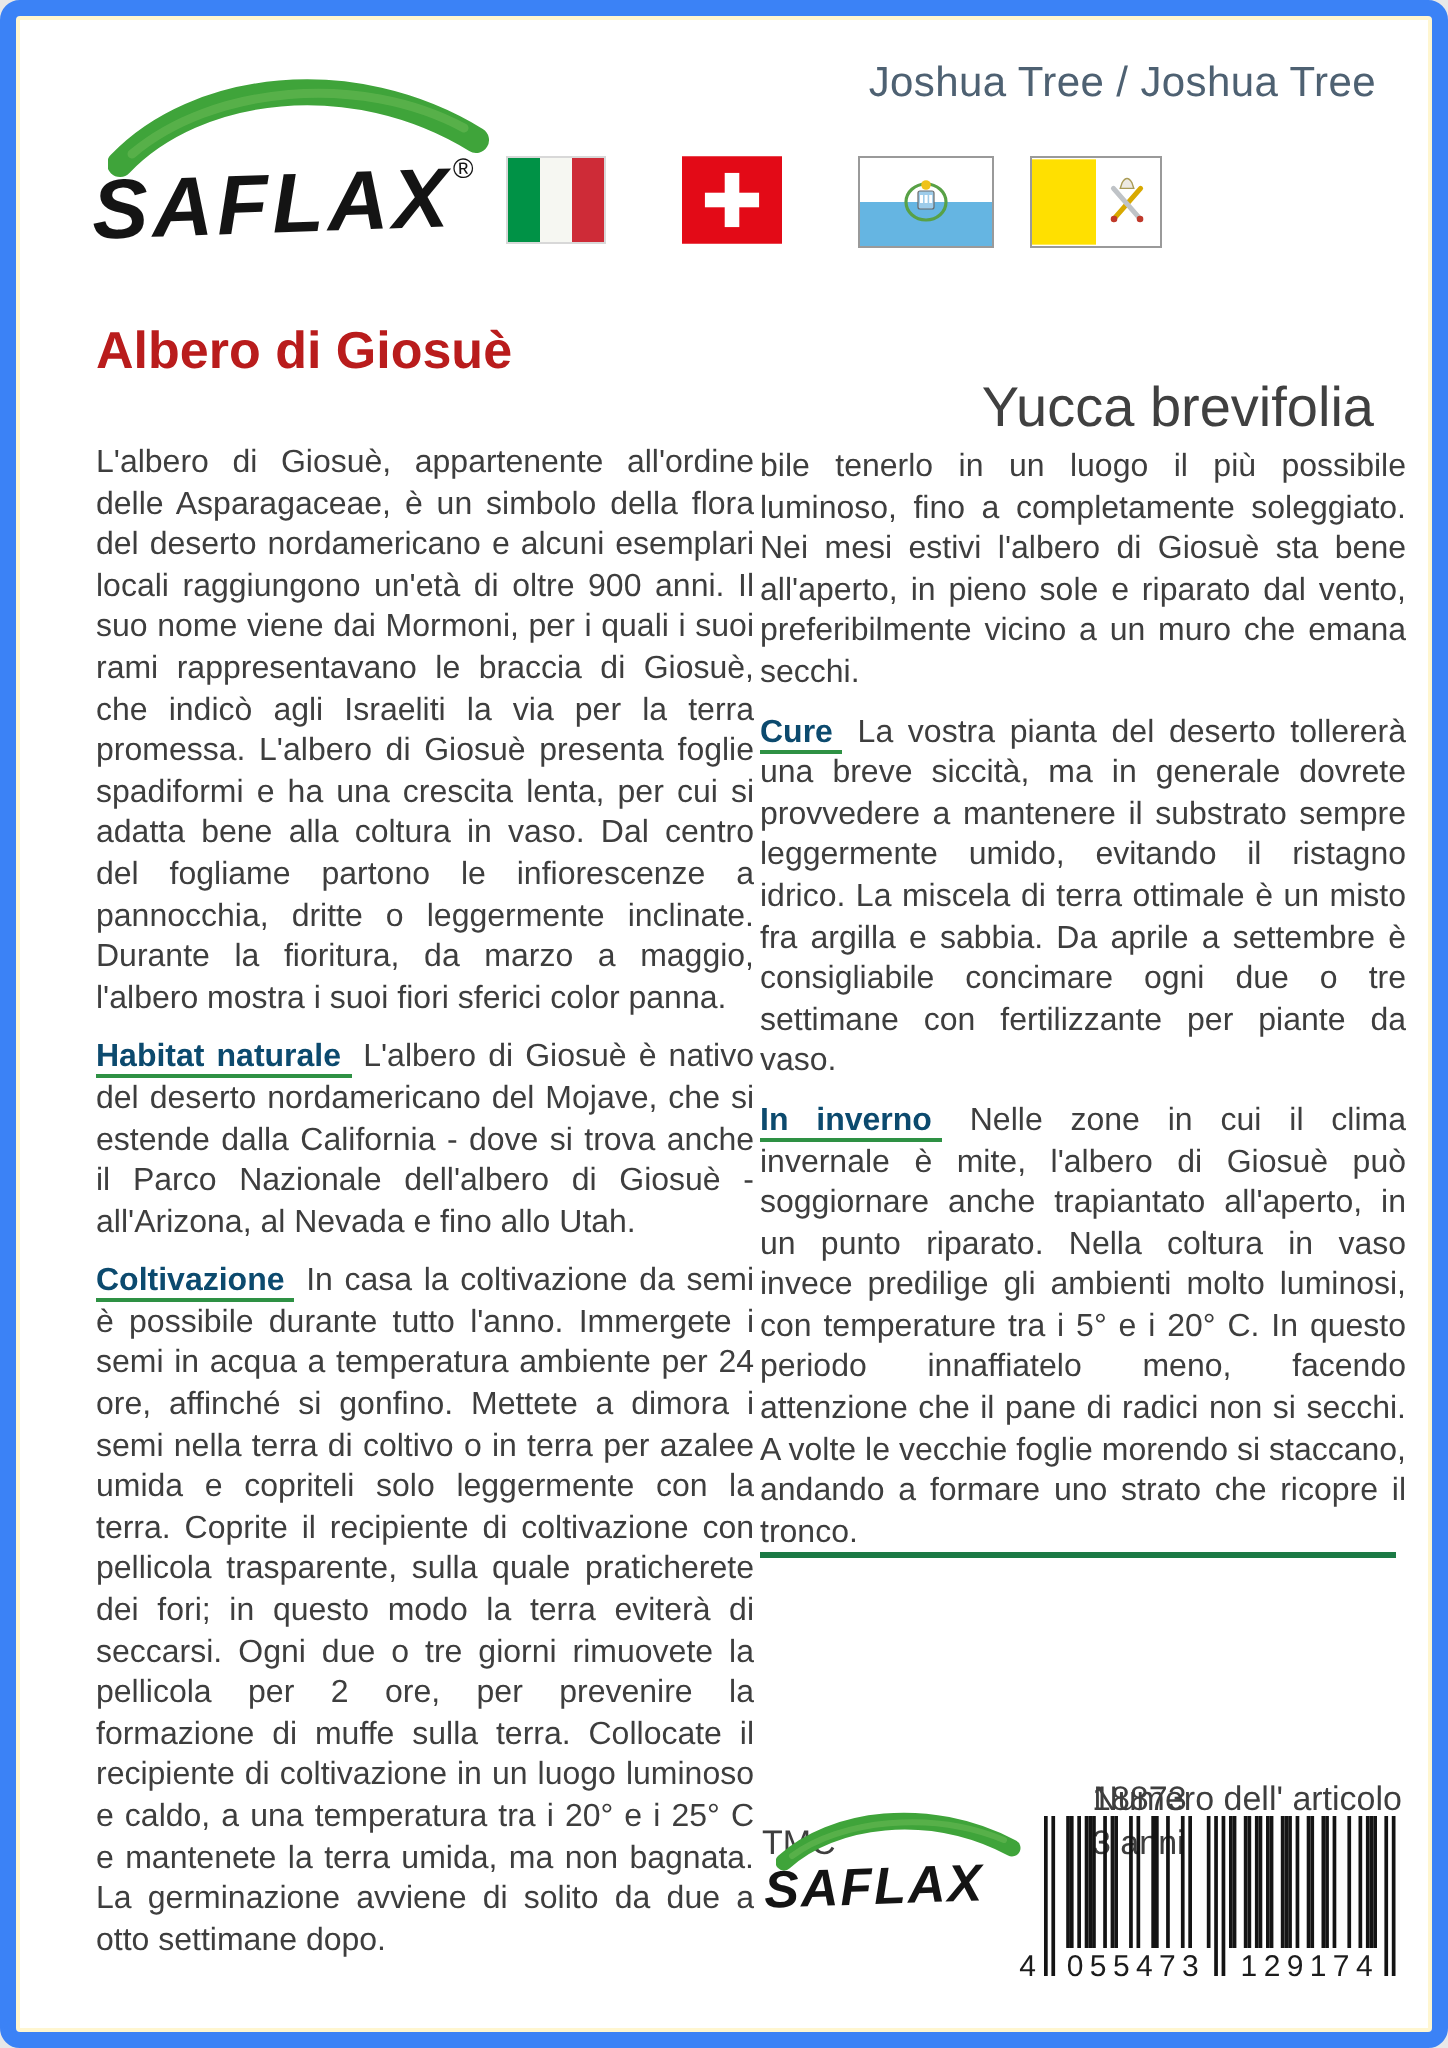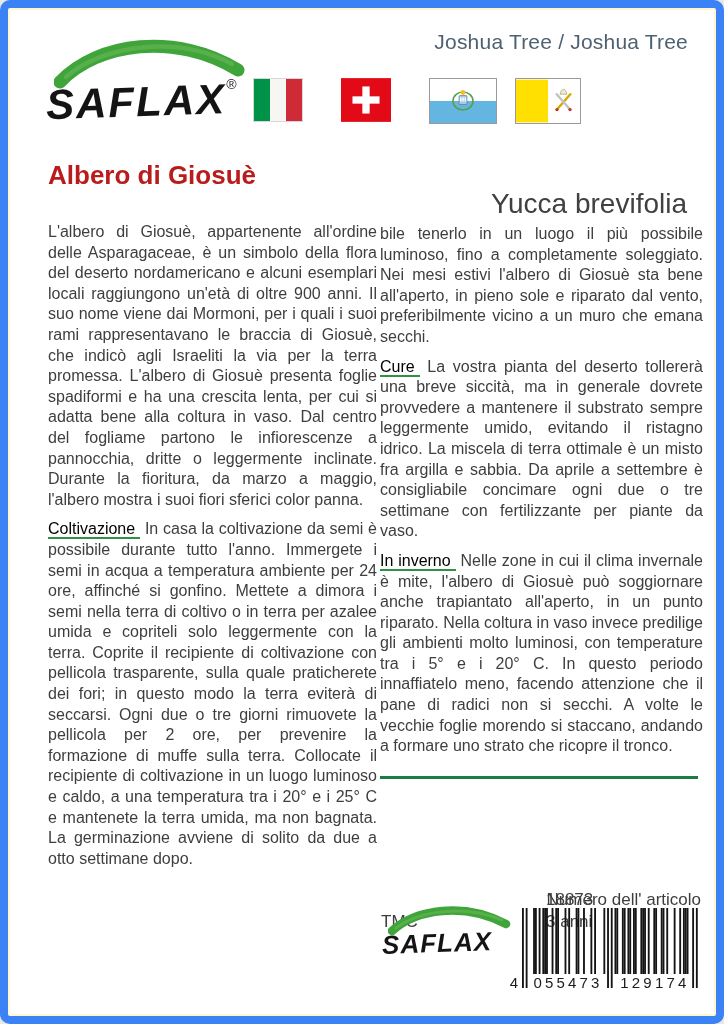--- a/index.html
+++ b/index.html
@@ -23,21 +23,21 @@
   .flag-sm { left:421px; width:68px; height:46px; border:1px solid #9a9a9a; }
   .flag-va { left:507px; width:66px; height:46px; border:1px solid #9a9a9a; }
   
   .common-name { position:absolute; left:40px; top:152px; margin:0; font-size:26px; font-weight:bold; color:#b91c1c; }
   .botanical { position:absolute; right:29px; top:180px; font-size:28px; color:#404040; }
   
   .col { position:absolute; font-size:16px; line-height:20.6px; color:#3E3E3E; text-align:justify; }
   .col p { margin:0 0 9px 0; }
   .col-left  { left:40px;  top:214px; width:329px; height:806px; overflow:hidden; }
   .col-right { left:372px; top:216px; width:323px; height:548px; overflow:hidden; }
-  .sh { font-weight:normal; color:#000000; border-bottom:2px solid #2E9144; padding-right:5px; }
+  .sh { font-weight:bold; color:#0c4a6e; border-bottom:2px solid #2E9144; padding-right:5px; }
   
   .divider { position:absolute; left:372px; top:768px; width:318px; height:3px; background:#1C7A45; }
   .meta-row { position:absolute; left:373px; width:320px; font-size:17px; color:#3E3E3E; }
   .meta-row .val { position:absolute; left:165px; top:0; }
   .row-tmc { top:904px; }
   .row-art { top:882px;text-align:right; }
   .logo-bottom { position:absolute; left:374px; top:896px; width:134px; height:70px; }
   .logo-bottom .arc { position:absolute; left:6px; top:0; }
   .logo-bottom .logo-word-sm { position:absolute; left:0; top:24px; font-size:26px; font-weight:bold; font-style:italic;
                letter-spacing:1px; color:#141414; white-space:nowrap; transform:rotate(-2deg); }
@@ -95,20 +95,21 @@
       <circle cx="42.3" cy="30.8" r="1.7" fill="#C0392B"></circle>
         <circle cx="55.7" cy="30.8" r="1.7" fill="#C0392B"></circle>
     </svg>
   </div>
 
   <h1 class="common-name">Albero di Giosuè</h1>
   <div class="botanical">Yucca brevifolia</div>
 
   <div class="col col-left">
     <p>L'albero di Giosuè, appartenente all'ordine delle Asparagaceae, è un simbolo della flora del deserto nordamericano e alcuni esemplari locali raggiungono un'età di oltre 900 anni. Il suo nome viene dai Mormoni, per i quali i suoi rami rappresentavano le braccia di Giosuè, che indicò agli Israeliti la via per la terra promessa. L'albero di Giosuè presenta foglie spadiformi e ha una crescita lenta, per cui si adatta bene alla coltura in vaso. Dal centro del fogliame partono le infiorescenze a pannocchia, dritte o leggermente inclinate. Durante la fioritura, da marzo a maggio, l'albero mostra i suoi fiori sferici color panna.</p>
+    <p><span class="sh">Habitat naturale</span> <span>L'albero di Giosuè è nativo del deserto nordamericano del Mojave, che si estende dalla California - dove si trova anche il Parco Nazionale dell'albero di Giosuè - all'Arizona, al Nevada e fino allo Utah.</span></p>
     <p><span class="sh">Coltivazione</span> <span>In casa la coltivazione da semi è possibile durante tutto l'anno. Immergete i semi in acqua a temperatura ambiente per 24 ore, affinché si gonfino. Mettete a dimora i semi nella terra di coltivo o in terra per azalee umida e copriteli solo leggermente con la terra. Coprite il recipiente di coltivazione con pellicola trasparente, sulla quale praticherete dei fori; in questo modo la terra eviterà di seccarsi. Ogni due o tre giorni rimuovete la pellicola per 2 ore, per prevenire la formazione di muffe sulla terra. Collocate il recipiente di coltivazione in un luogo luminoso e caldo, a una temperatura tra i 20° e i 25° C e mantenete la terra umida, ma non bagnata. La germinazione avviene di solito da due a otto settimane dopo.</span></p>
   </div>
 
   <div class="col col-right">
     <p>bile tenerlo in un luogo il più possibile luminoso, fino a completamente soleggiato. Nei mesi estivi l'albero di Giosuè sta bene all'aperto, in pieno sole e riparato dal vento, preferibilmente vicino a un muro che emana secchi.</p>
     <p><span class="sh">Cure</span> <span>La vostra pianta del deserto tollererà una breve siccità, ma in generale dovrete provvedere a mantenere il substrato sempre leggermente umido, evitando il ristagno idrico. La miscela di terra ottimale è un misto fra argilla e sabbia. Da aprile a settembre è consigliabile concimare ogni due o tre settimane con fertilizzante per piante da vaso.</span></p>
     <p><span class="sh">In inverno</span> <span>Nelle zone in cui il clima invernale è mite, l'albero di Giosuè può soggiornare anche trapiantato all'aperto, in un punto riparato. Nella coltura in vaso invece predilige gli ambienti molto luminosi, con temperature tra i 5° e i 20° C. In questo periodo innaffiatelo meno, facendo attenzione che il pane di radici non si secchi. A volte le vecchie foglie morendo si staccano, andando a formare uno strato che ricopre il tronco.</span></p>
   </div>
 
   <div class="divider"></div>

